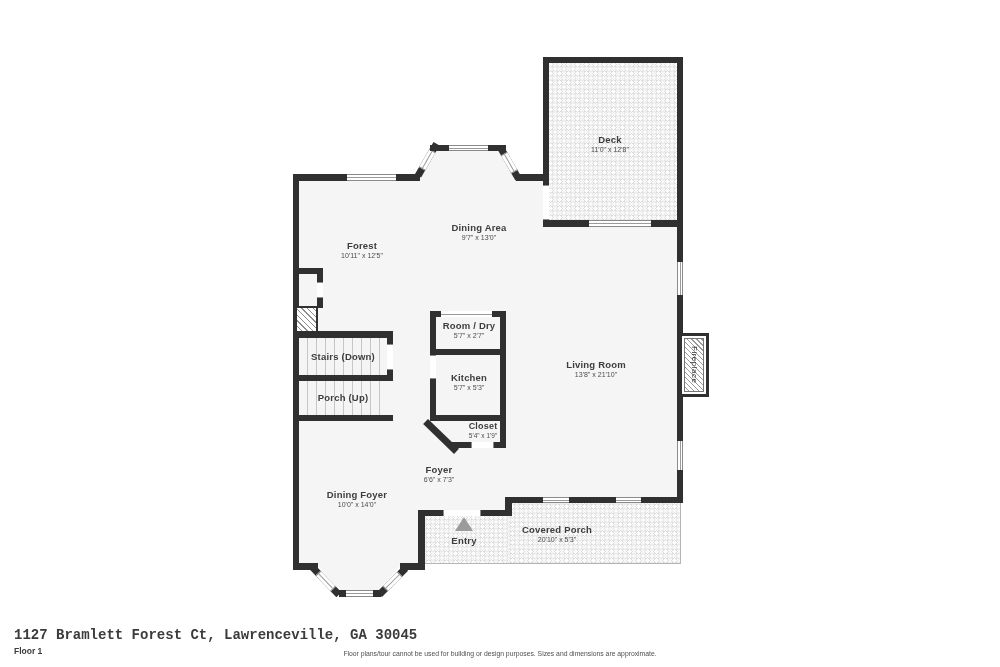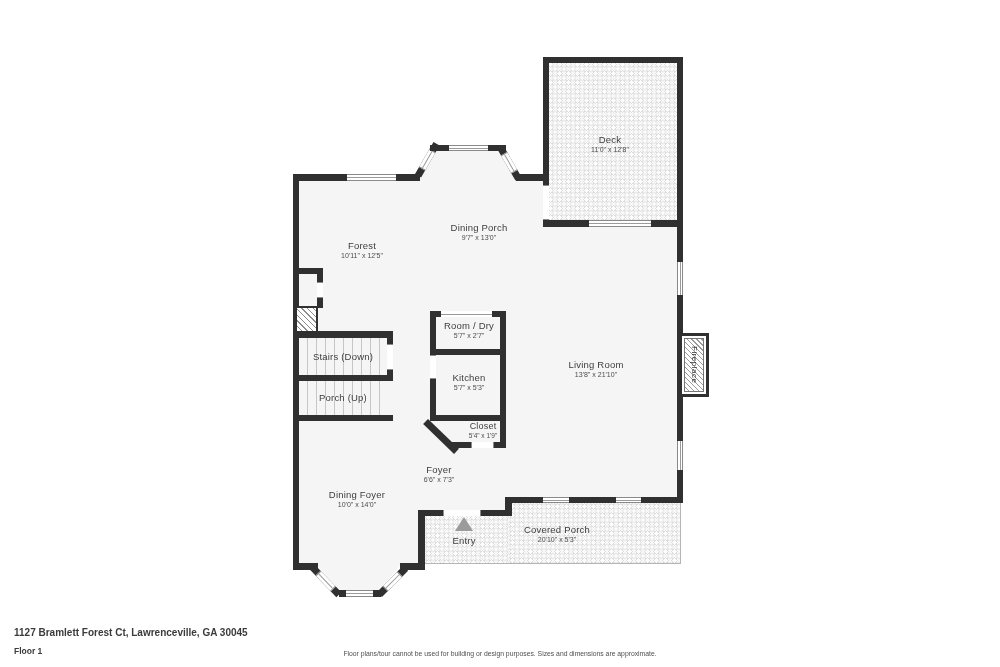--- a/index.html
+++ b/index.html
@@ -48,25 +48,25 @@
     background:repeating-linear-gradient(45deg,#ffffff 0 2.5px,#9a9a9a 2.5px 3.5px);}
   .fp-text{position:absolute;inset:0;display:flex;align-items:center;justify-content:center;
     writing-mode:vertical-rl;font-size:8px;color:#2e2e2e;z-index:2;letter-spacing:0.5px;}
   .entry-arrow{position:absolute;left:455px;top:517px;width:0;height:0;z-index:3;
     border-left:9px solid transparent;border-right:9px solid transparent;
     border-bottom:14px solid #9b9b9b;}
 
   
   .lbl{position:absolute;transform:translateX(-50%);display:flex;flex-direction:column;
     align-items:center;gap:1px;z-index:5;color:#3d3d3d;white-space:nowrap;text-align:center;}
-  .nm{font-size:9.5px;font-weight:400;letter-spacing:0.2px;}
+  .nm{font-size:9.5px;font-weight:700;letter-spacing:0.2px;}
   .dm{font-size:7px;color:#4c4c4c;}
 
   
-  .addr{position:absolute;left:14px;top:627px;font-size:10px;font-weight:700;color:#3b3b3b;z-index:6;}
+  .addr{position:absolute;left:14px;top:627px;font-size:14px;font-weight:700;color:#3b3b3b;z-index:6;font-family:Liberation Mono, monospace;}
   .floorlbl{position:absolute;left:14px;top:646px;font-size:8.5px;font-weight:600;color:#3b3b3b;z-index:6;}
   .disclaimer{position:absolute;left:500px;top:650px;transform:translateX(-50%);
     font-size:6.8px;color:#4f4f4f;z-index:6;white-space:nowrap;}
 </style>
 </head>
 <body>
 
 <div id="page">
   <div id="plan">
 
@@ -105,21 +105,21 @@
       <span class="fp-text">Fireplace</span>
     </div>
 
     <div class="entry-arrow"></div>
 
     <div class="lbl" style="left:610px;top:134px">
       <span class="nm">Deck</span>
       <span class="dm">11'0" x 12'8"</span>
     </div>
     <div class="lbl" style="left:479px;top:222px">
-      <span class="nm">Dining Porch</span>
+      <span class="nm">Dining Area</span>
       <span class="dm">9'7" x 13'0"</span>
     </div>
     <div class="lbl" style="left:362px;top:240px">
       <span class="nm">Forest</span>
       <span class="dm">10'11" x 12'5"</span>
     </div>
     <div class="lbl" style="left:469px;top:320px">
       <span class="nm">Room / Dry</span>
       <span class="dm">5'7" x 2'7"</span>
     </div>

